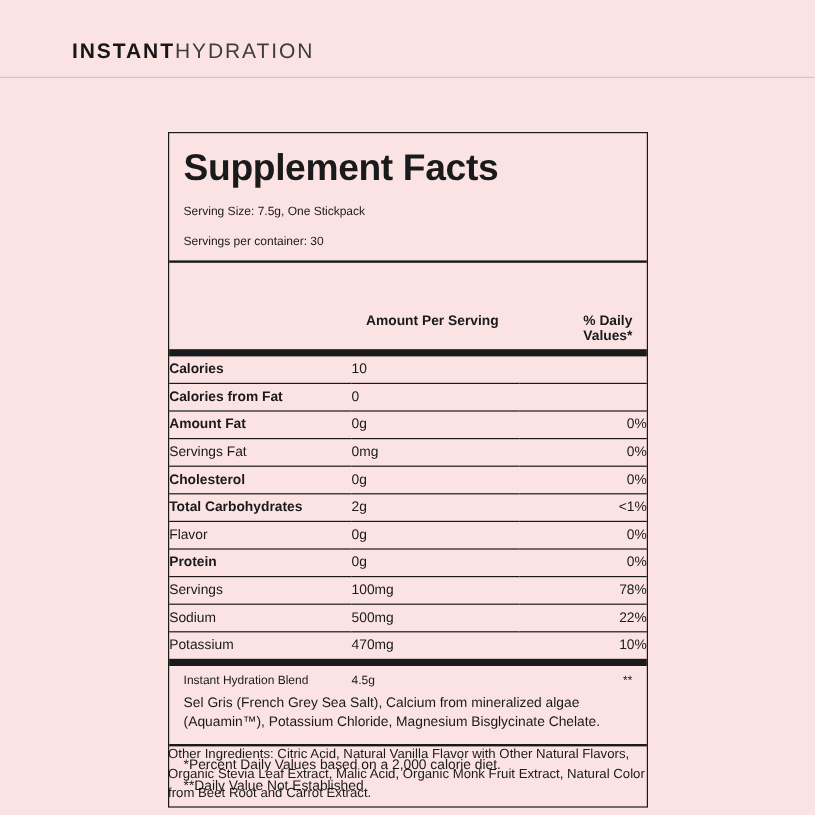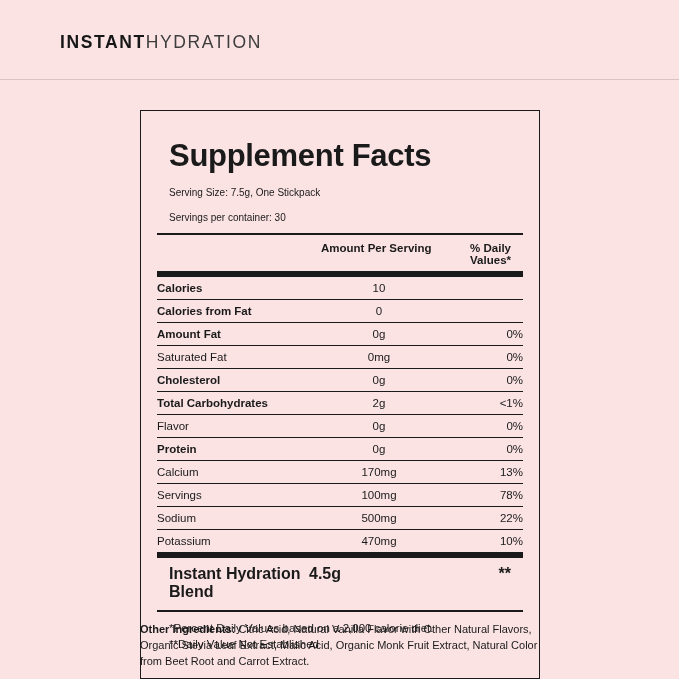--- a/index.html
+++ b/index.html
@@ -19,21 +19,21 @@
     width: 679px;
     height: 679px;
     box-sizing: border-box;
   }
   
   .brand-bar {
     position: absolute;
     top: 0;
     left: 0;
     width: 679px;
-    height: 80px;
+    height: 65px;
     border-bottom: 1px solid #d9c3c4;
     box-sizing: border-box;
   }
   .brand {
     position: absolute;
     left: 60px;
     top: 32px;
     font-size: 17.5px;
     letter-spacing: 1.6px;
     white-space: nowrap;
@@ -49,21 +49,21 @@
 
   
   .panel {
     position: absolute;
     left: 140px;
     top: 110px;
     width: 400px;
     background: transparent;
     border: 1.5px solid #1a1a1a;
     box-sizing: border-box;
-    padding: 16px;
+    padding: 0;
   }
   .panel-inner {
     padding: 10px 12px 0 12px;
   }
   .sf-title {
     font-size: 31px;
     font-weight: bold;
     letter-spacing: -0.3px;
     line-height: 1.12;
     margin: 2px 0 6px 0;
@@ -80,20 +80,21 @@
   .rule-thick {
     border-bottom: 6px solid #1a1a1a;
     margin: 0;
   }
   .amount-head {
     display: flex;
     font-size: 11.5px;
     font-weight: bold;
     padding: 7px 12px 5px 12px;
     box-sizing: border-box;
+    margin-top: 36px;
   }
   .amount-head .spacer { flex: 0 0 152px; }
   .amount-head .aps { flex: 0 0 140px; text-align: left; }
   .amount-head .dv { flex: 1; text-align: right; }
 
   table.sf {
     width: 100%;
     border-collapse: collapse;
     font-size: 11.5px;
   }
@@ -104,39 +105,39 @@
     margin-left: 28px;
   }
   table.sf tr:last-child td { border-bottom: none; }
   td.nm {
     width: 152px;
     padding-left: 12px;
     box-sizing: border-box;
   }
   td.amt {
     width: 140px;
-    text-align: center;
+    text-align: left;
   }
   td.dv {
     text-align: right;
     padding-right: 12px;
     box-sizing: border-box;
   }
   .bold { font-weight: bold; }
   .indent { padding-left: 24px; }
 
   
   .blend {
     padding: 7px 12px 9px 12px;
     box-sizing: border-box;
   }
   .blend-row {
     display: flex;
-    font-size: 16px;
-    font-weight: bold;
+    font-size: 10px;
+    font-weight: normal;
   }
   .blend-row .bn { flex: 0 0 140px; }
   .blend-row .ba { flex: 0 0 140px; }
   .blend-row .bd { flex: 1; text-align: right; }
   .blend-desc {
     font-size: 11.5px;
     line-height: 1.45;
     margin-top: 5px;
     font-weight: normal;
   }
@@ -149,21 +150,21 @@
   }
 
   .other-ing {
     position: absolute;
     left: 140px;
     top: 622px;
     width: 418px;
     font-size: 11px;
     line-height: 1.45;
   }
-  .other-ing .label { font-weight: bold; }
+  .other-ing .label { font-weight: normal; }
 </style>
 </head>
 <body>
 
 <div class="page">
 
   <div class="brand-bar">
     <div class="brand">
       <span class="brand-instant">INSTANT</span><span class="brand-hydration">HYDRATION</span>
     </div>
@@ -196,21 +197,21 @@
           <td class="nm bold">Calories from Fat</td>
           <td class="amt">0</td>
           <td class="dv"></td>
         </tr>
         <tr>
           <td class="nm bold">Amount Fat</td>
           <td class="amt">0g</td>
           <td class="dv">0%</td>
         </tr>
         <tr>
-          <td class="nm indent">Saturated Fat</td>
+          <td class="nm indent">Servings Fat</td>
           <td class="amt">0mg</td>
           <td class="dv">0%</td>
         </tr>
         <tr>
           <td class="nm bold">Cholesterol</td>
           <td class="amt">0g</td>
           <td class="dv">0%</td>
         </tr>
         <tr>
           <td class="nm bold">Total Carbohydrates</td>
@@ -219,25 +220,20 @@
         </tr>
         <tr>
           <td class="nm indent">Flavor</td>
           <td class="amt">0g</td>
           <td class="dv">0%</td>
         </tr>
         <tr>
           <td class="nm bold">Protein</td>
           <td class="amt">0g</td>
           <td class="dv">0%</td>
-        </tr>
-        <tr>
-          <td class="nm">Calcium</td>
-          <td class="amt">170mg</td>
-          <td class="dv">13%</td>
         </tr>
         <tr>
           <td class="nm">Servings</td>
           <td class="amt">100mg</td>
           <td class="dv">78%</td>
         </tr>
         <tr>
           <td class="nm">Sodium</td>
           <td class="amt">500mg</td>
           <td class="dv">22%</td>
@@ -251,20 +247,21 @@
     </table>
 
     <div class="rule-thick"></div>
 
     <div class="blend">
       <div class="blend-row">
         <div class="bn">Instant Hydration Blend</div>
         <div class="ba">4.5g</div>
         <div class="bd">**</div>
       </div>
+      <div class="blend-desc">Sel Gris (French Grey Sea Salt), Calcium from mineralized algae (Aquamin™), Potassium Chloride, Magnesium Bisglycinate Chelate.</div>
     </div>
 
     <div class="rule-mid"></div>
 
     <div class="footnotes">
       <div>*Percent Daily Values based on a 2,000 calorie diet.</div>
       <div>**Daily Value Not Established</div>
     </div>
   </div>
 

